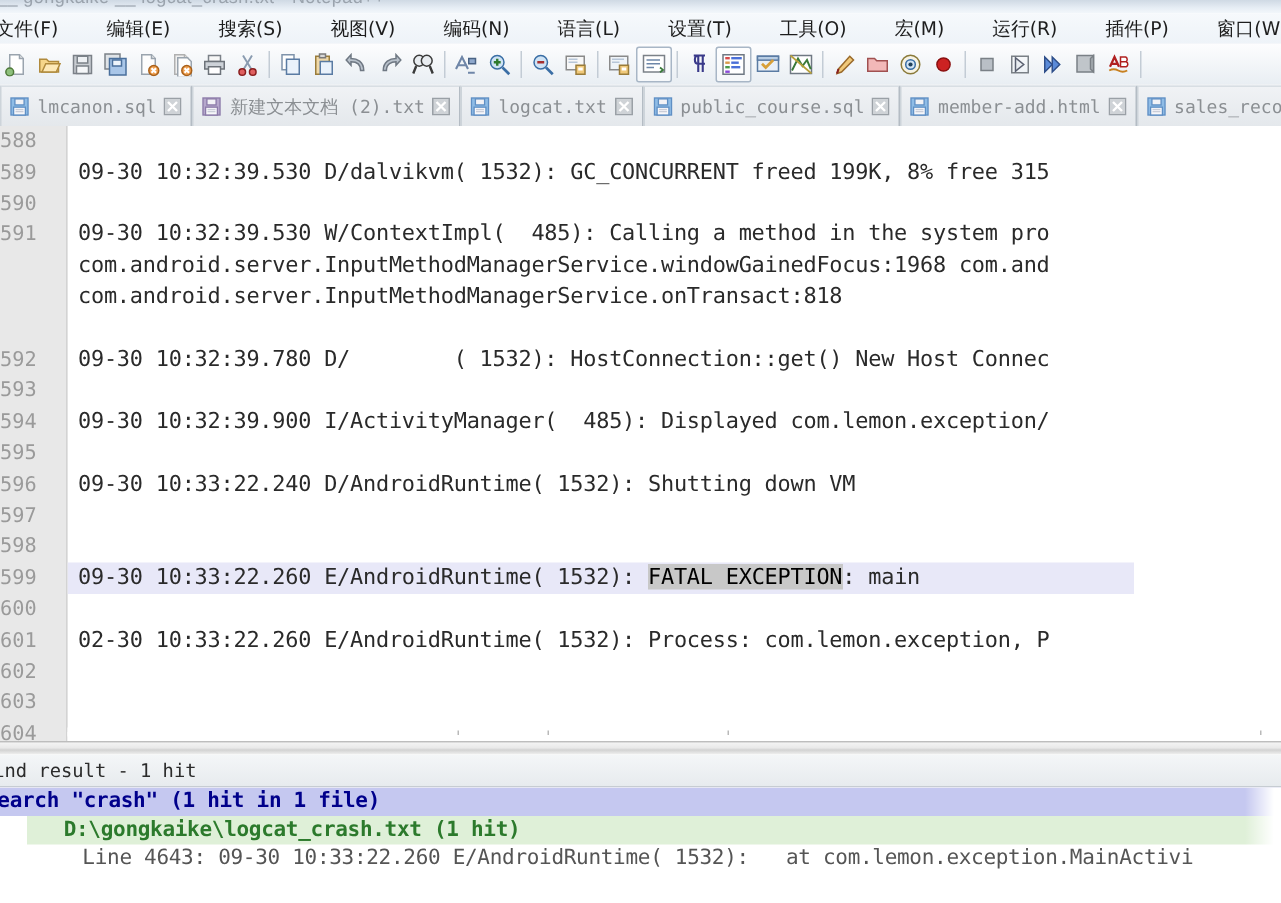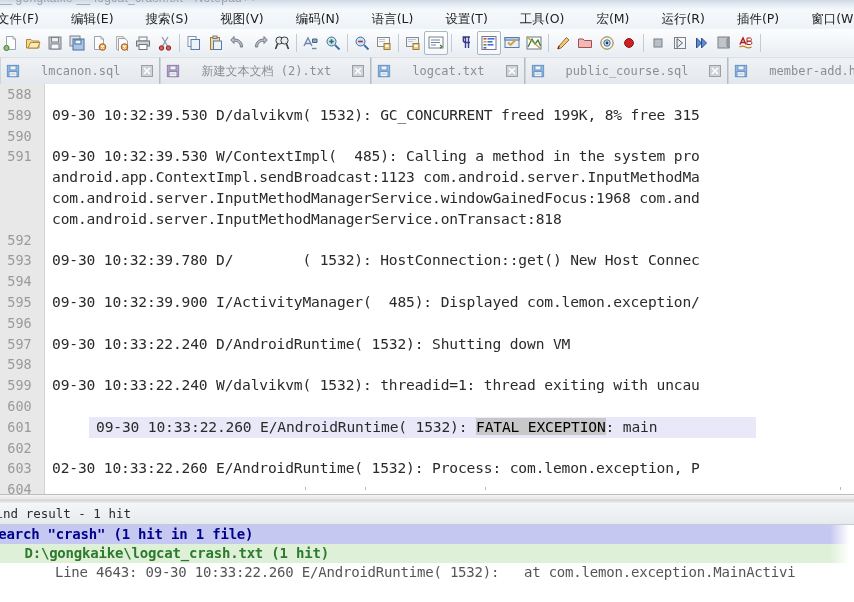--- a/index.html
+++ b/index.html
@@ -59,21 +59,21 @@
 
   
   .tabbar{
     position:absolute;left:0;top:56px;width:854px;height:28px;
     background:linear-gradient(to bottom,#eef1f4 0%,#e2e7eb 100%);
     border-bottom:1px solid #b9c1c9;
     display:flex;align-items:flex-end;
     overflow:hidden;
   }
   .tab{
-    height:26px;display:flex;align-items:center;gap:21px;
+    height:26px;display:flex;align-items:center;gap:5px;
     padding:0 6px 0 5px;
     background:linear-gradient(to bottom,#f0f2f5 0%,#e4e8ec 100%);
     border-left:1px solid #cdd4da;border-right:1px solid #b4bcc4;
     border-top:1px solid #d8dee3;
     font-family:"DejaVu Sans Mono","Liberation Mono",monospace;
     font-size:12px;color:#8b8f93;white-space:nowrap;
     flex:0 0 auto;
   }
   .tab .tabname{letter-spacing:0px;}
   .tab-close{
@@ -85,35 +85,35 @@
   
   .editor{
     position:absolute;left:0;top:84px;width:854px;height:410px;
     background:#ffffff;overflow:hidden;
   }
   .gutter{
     position:absolute;left:0;top:0;width:44px;height:410px;
     background:#e8e8e8;border-right:1px solid #d3d3d3;
   }
   .gutter-line{
-    height:20.8px;line-height:20.8px;text-align:center;padding-right:5px;
+    height:20.8px;line-height:20.8px;text-align:left;padding-right:5px;
     font-family:"DejaVu Sans Mono","Liberation Mono",monospace;
     font-size:13.5px;color:#9a9a9a;
   }
   .code{
     position:absolute;left:45px;top:0;width:711px;height:410px;
     overflow:hidden;
   }
   .code-line{
     height:20.8px;line-height:20.8px;
     font-family:"DejaVu Sans Mono","Liberation Mono",monospace;
     font-size:14.6px;color:#2a2a2a;white-space:pre;padding-left:7px;
     letter-spacing:-0.15px;
   }
-  .code-line.current{background:#e8e8f8;margin-left:44px;}
+  .code-line.current{background:#e8e8f8;}
   .code-line .sel{background:#c8c8c8;color:#000;}
   .fade-right{
     position:absolute;right:0;top:0;width:26px;height:410px;
     background:linear-gradient(to right,rgba(255,255,255,0),#ffffff 78%);
     pointer-events:none;
   }
 
   
   .hscroll{
     position:absolute;left:45px;top:485px;width:809px;height:9px;
@@ -146,21 +146,21 @@
     font-family:"DejaVu Sans Mono","Liberation Mono",monospace;
     font-size:12.5px;color:#2b2b2b;white-space:nowrap;margin-left:-12px;
   }
   .find-body{position:absolute;left:0;top:22px;width:854px;height:77px;background:#fff;overflow:hidden;}
   .fr-line{
     height:19px;line-height:19px;white-space:pre;
     font-family:"DejaVu Sans Mono","Liberation Mono",monospace;
     font-size:14px;letter-spacing:-0.2px;
   }
   .fr-search{background:#c5c8f0;color:#00008b;font-weight:bold;padding-left:0px;margin-left:-10px;}
-  .fr-file{background:#dff0d8;color:#2c7a2c;font-weight:bold;padding-left:8px;}
+  .fr-file{background:#dff0d8;color:#2c7a2c;font-weight:bold;padding-left:8px;margin-left:18px;}
   .fr-hit{color:#555555;padding-left:22px;}
   .fr-fade{
     position:absolute;right:0;top:0;width:24px;height:77px;
     background:linear-gradient(to right,rgba(255,255,255,0),#ffffff 80%);
     pointer-events:none;
   }
 </style>
 </head>
 <body>
 
@@ -529,31 +529,29 @@
         <div class="gutter-line">601</div>
         <div class="gutter-line">602</div>
         <div class="gutter-line">603</div>
         <div class="gutter-line">604</div>
       </div>
     <div class="code" id="code">
         <div class="code-line"></div>
         <div class="code-line">09-30 10:32:39.530 D/dalvikvm( 1532): GC_CONCURRENT freed 199K, 8% free 315</div>
         <div class="code-line"></div>
         <div class="code-line">09-30 10:32:39.530 W/ContextImpl(  485): Calling a method in the system pro</div>
-        <div class="code-line">android.app.ContextImpl.sendBroadcast:1123 com.android.server.InputMethodMa</div>
         <div class="code-line">com.android.server.InputMethodManagerService.windowGainedFocus:1968 com.and</div>
         <div class="code-line">com.android.server.InputMethodManagerService.onTransact:818</div>
         <div class="code-line"></div>
         <div class="code-line">09-30 10:32:39.780 D/        ( 1532): HostConnection::get() New Host Connec</div>
         <div class="code-line"></div>
         <div class="code-line">09-30 10:32:39.900 I/ActivityManager(  485): Displayed com.lemon.exception/</div>
         <div class="code-line"></div>
         <div class="code-line">09-30 10:33:22.240 D/AndroidRuntime( 1532): Shutting down VM</div>
         <div class="code-line"></div>
-        <div class="code-line">09-30 10:33:22.240 W/dalvikvm( 1532): threadid=1: thread exiting with uncau</div>
         <div class="code-line"></div>
         <div class="code-line current"><span>09-30 10:33:22.260 E/AndroidRuntime( 1532): </span><span class="sel">FATAL EXCEPTION</span><span>: main</span></div>
         <div class="code-line"></div>
         <div class="code-line">02-30 10:33:22.260 E/AndroidRuntime( 1532): Process: com.lemon.exception, P</div>
         <div class="code-line"></div>
       </div>
     <div class="fade-right"></div>
   </div>
 
   <div class="hscroll">

